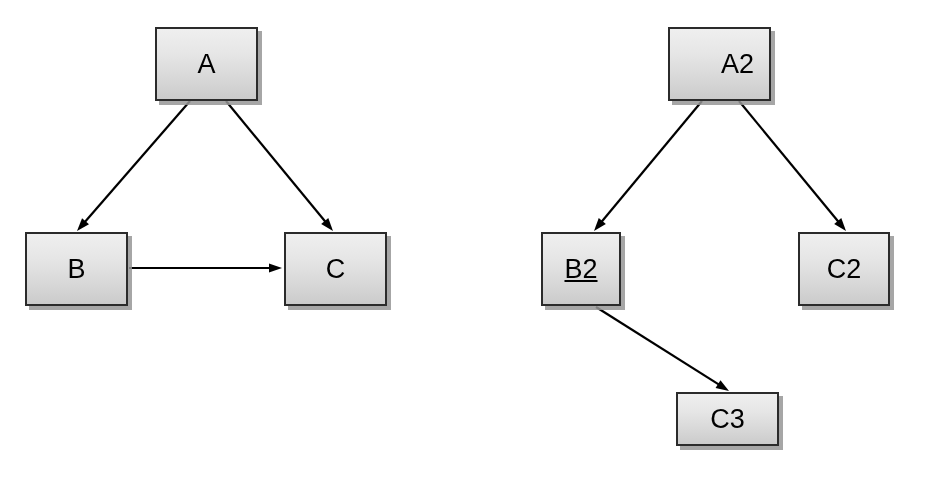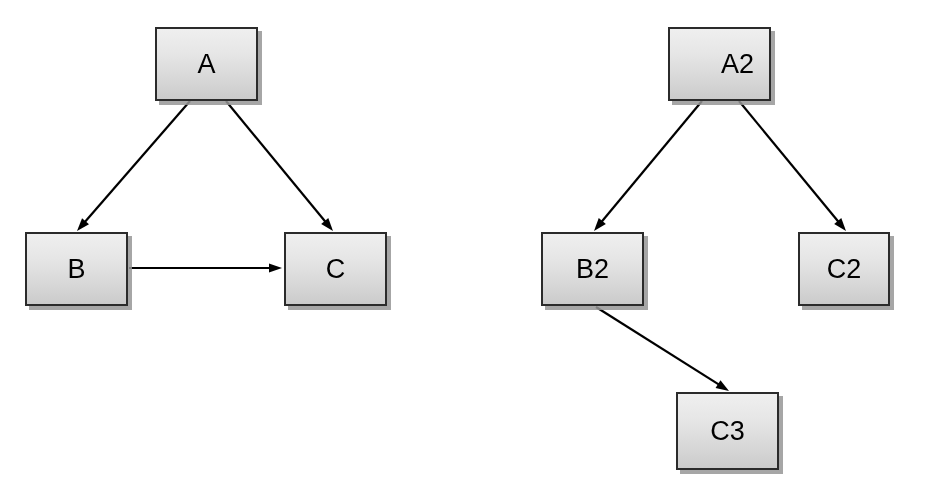--- a/index.html
+++ b/index.html
@@ -72,23 +72,23 @@
       </div>
       <div class="node" style="left: 25px; top: 232px; width: 103px; height: 74px;">
         <span class="node-label">B</span>
       </div>
       <div class="node" style="left: 284px; top: 232px; width: 103px; height: 74px;">
         <span class="node-label">C</span>
       </div>
       <div class="node" style="left: 668px; top: 27px; width: 103px; height: 74px; padding-left: 36px;">
         <span class="node-label">A2</span>
       </div>
-      <div class="node" style="left: 541px; top: 232px; width: 103px; height: 74px;">
+      <div class="node" style="left: 541px; top: 232px; width: 80px; height: 74px; text-decoration: underline;">
         <span class="node-label">B2</span>
       </div>
       <div class="node" style="left: 798px; top: 232px; width: 92px; height: 74px;">
         <span class="node-label">C2</span>
       </div>
-      <div class="node" style="left: 676px; top: 392px; width: 103px; height: 78px;">
+      <div class="node" style="left: 676px; top: 392px; width: 103px; height: 54px;">
         <span class="node-label">C3</span>
       </div>
     </div>
 </div>
 
 </body></html>

